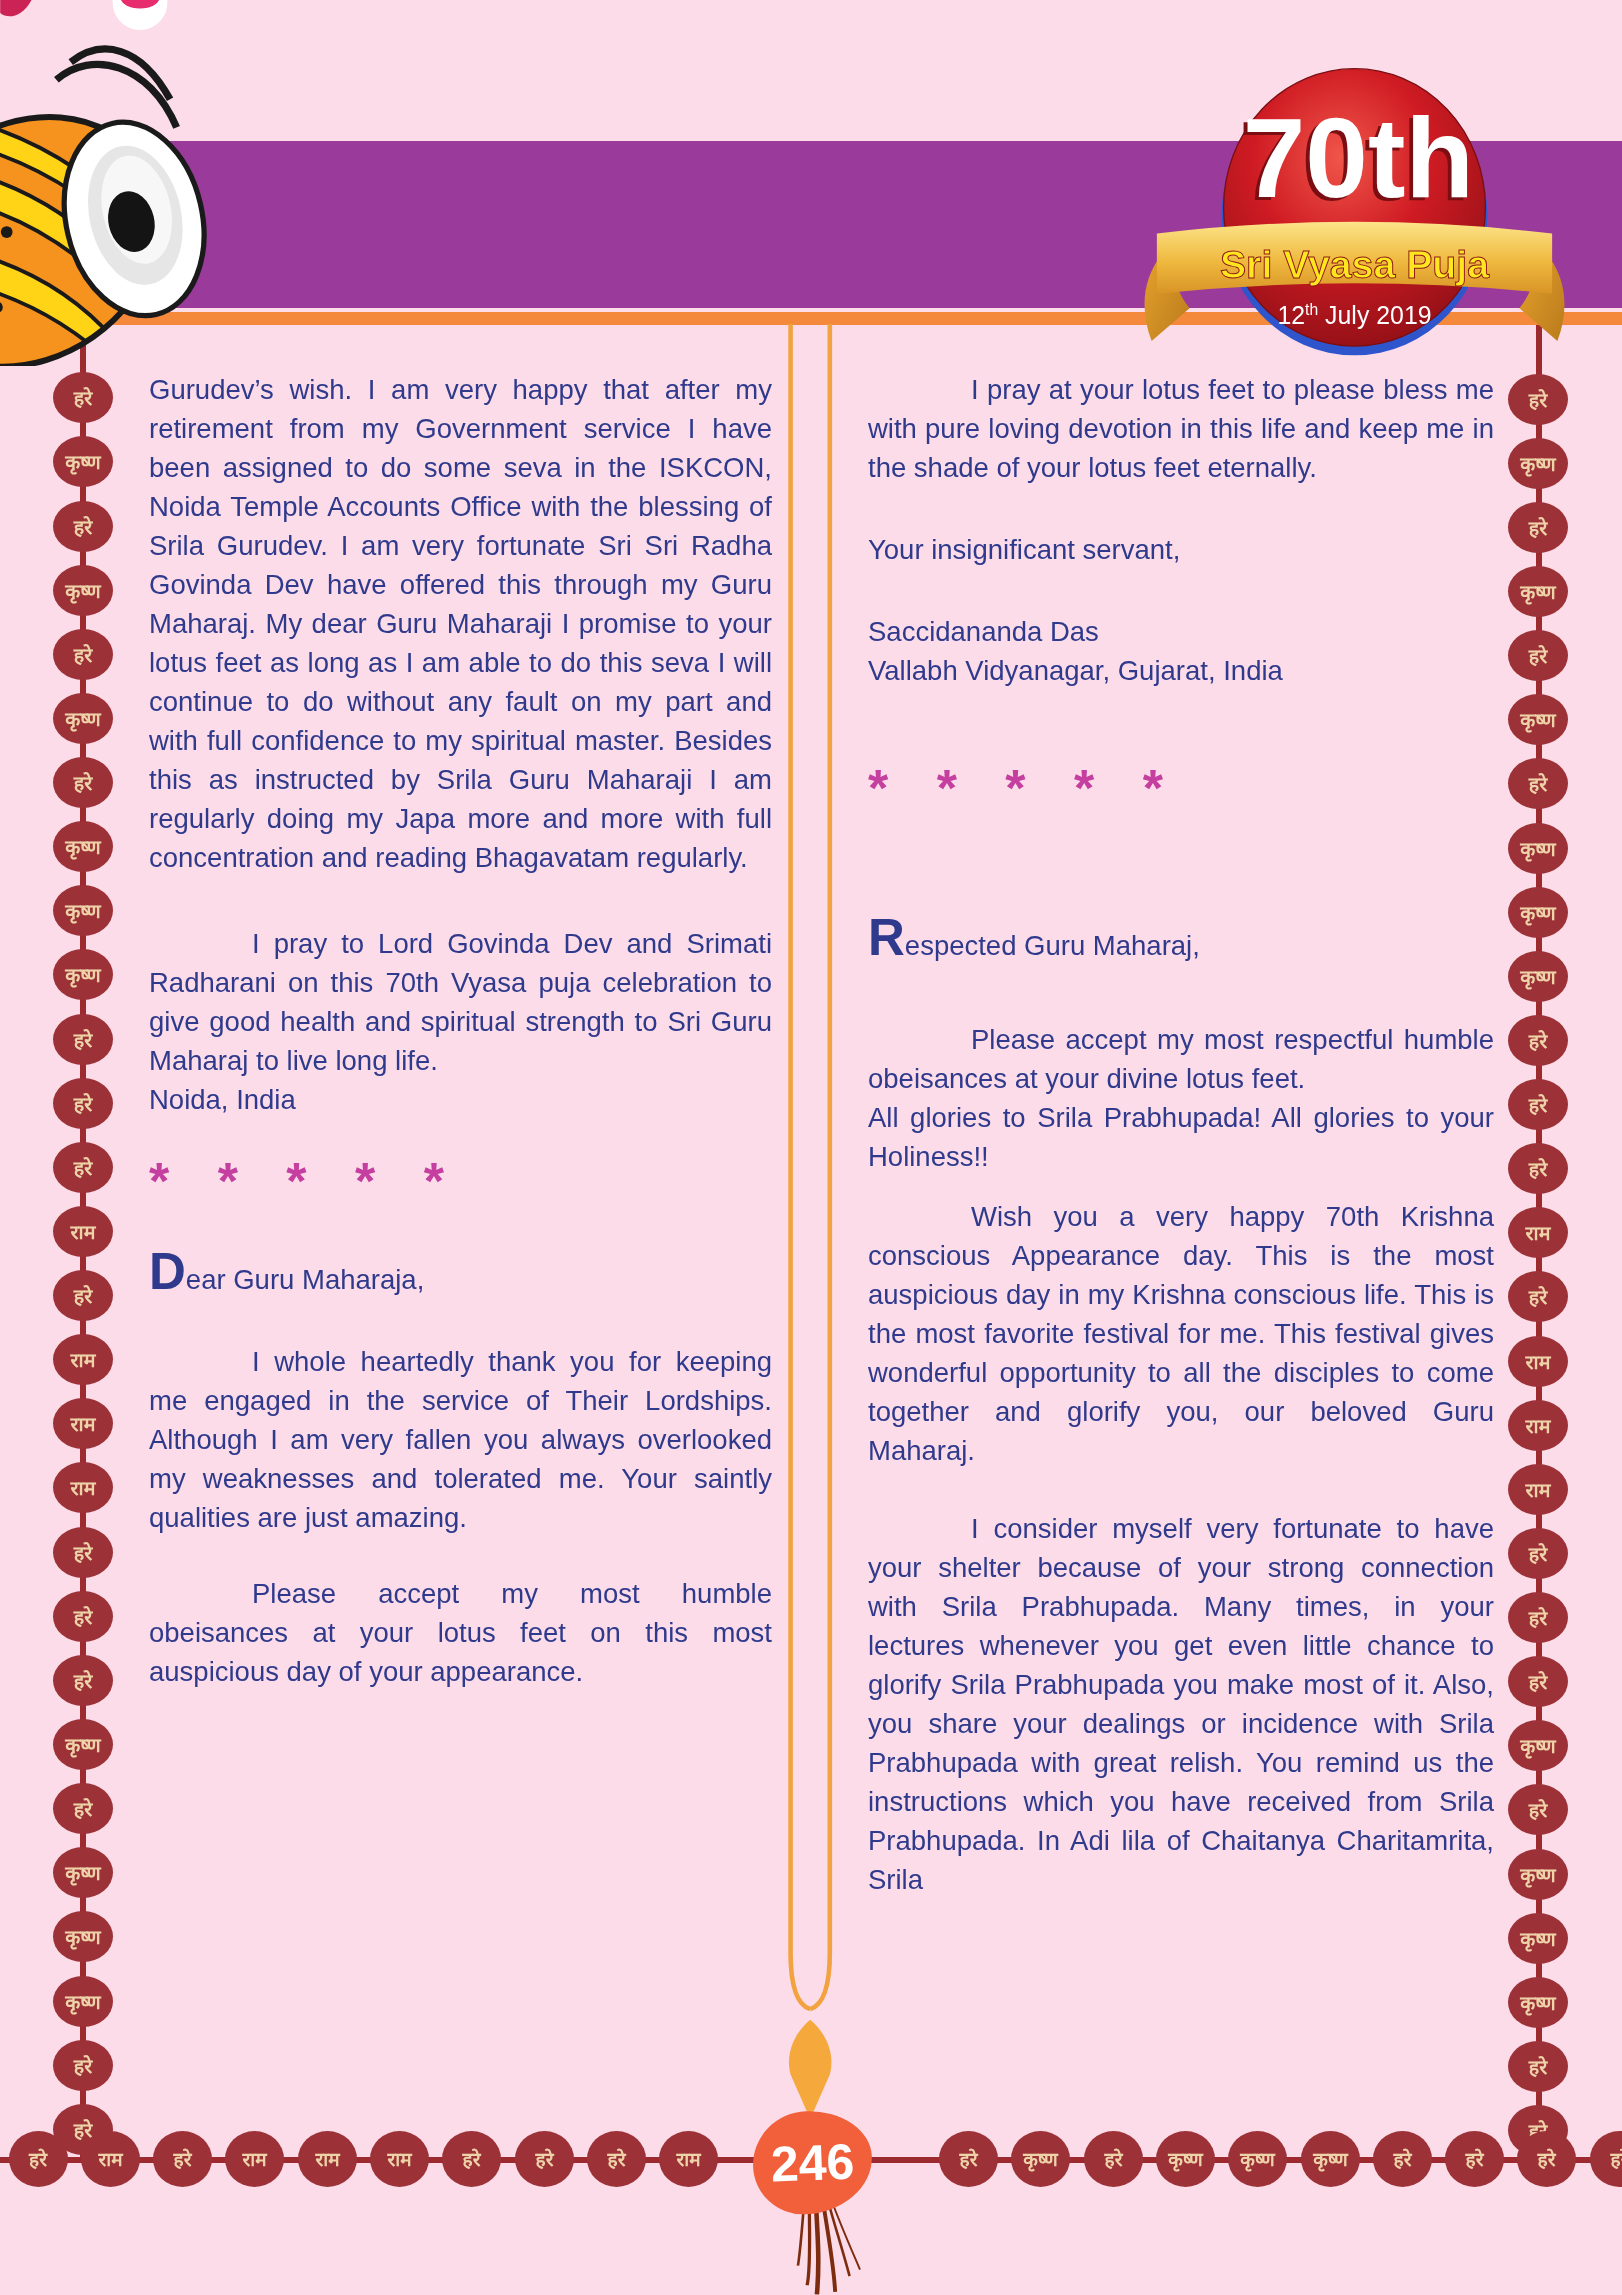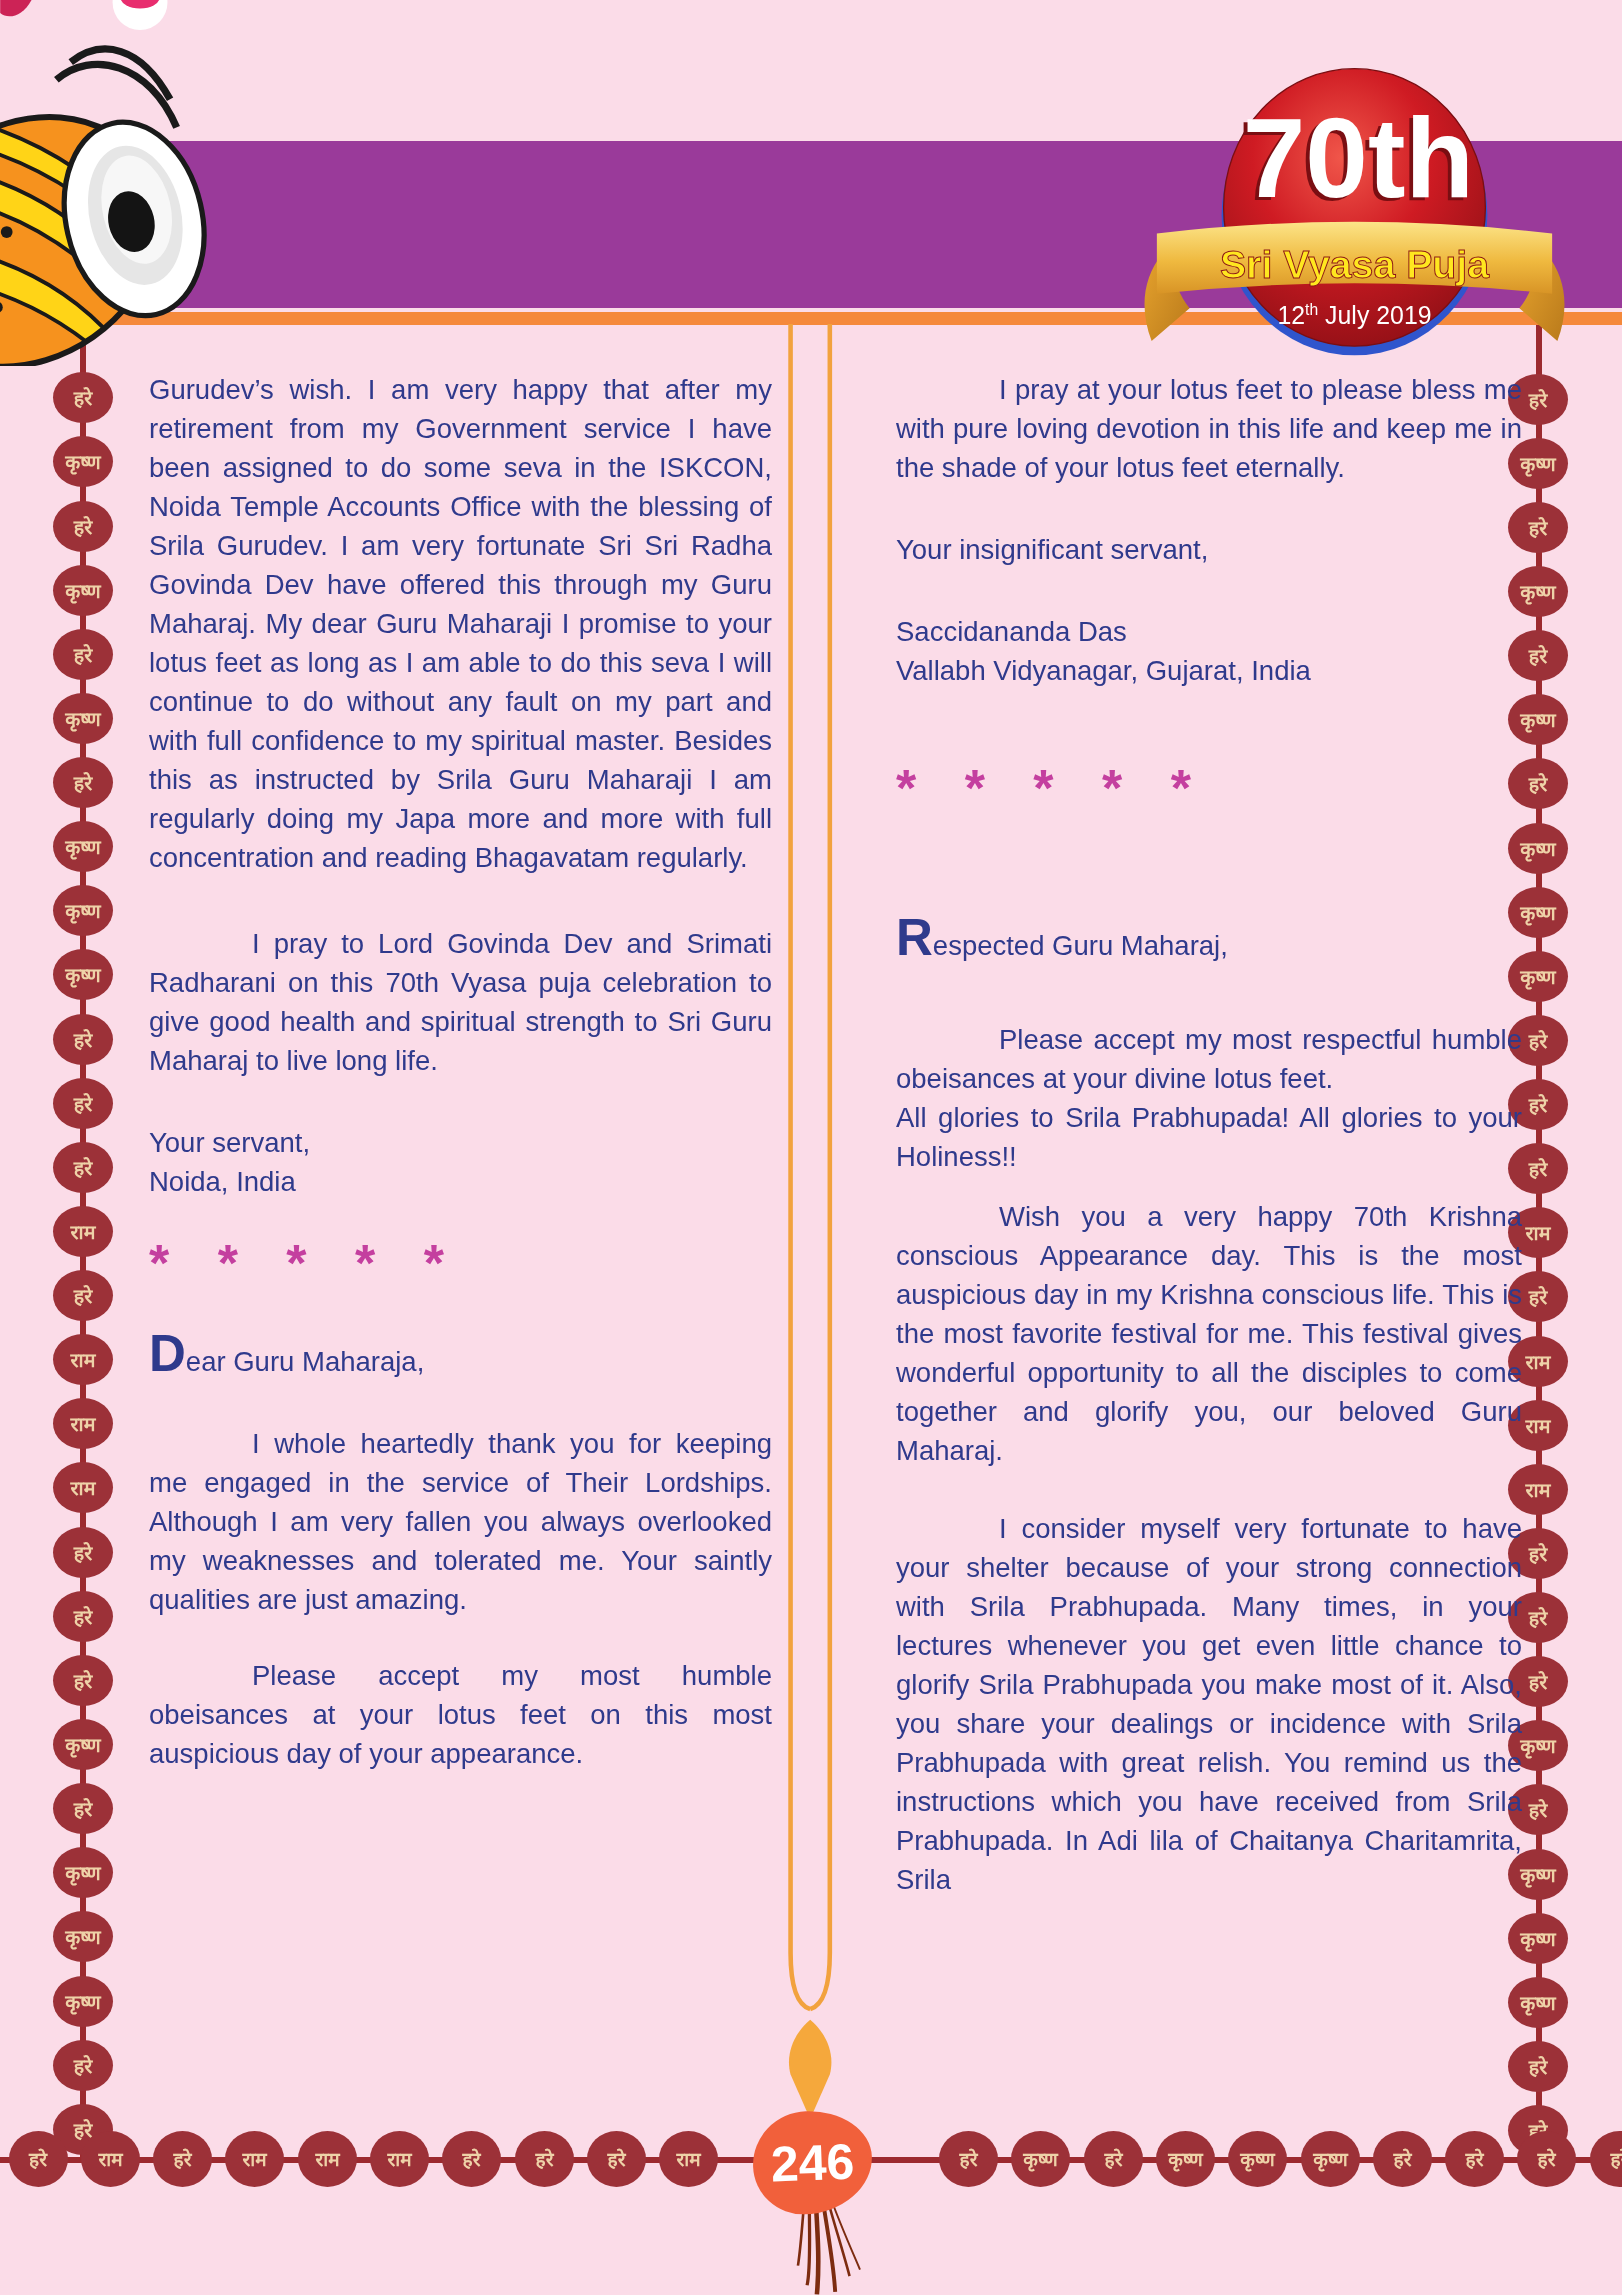--- a/index.html
+++ b/index.html
@@ -18,21 +18,21 @@
     position:absolute;background:#9c3138;border-radius:50%;
     display:flex;align-items:center;justify-content:center;
     color:#eed2a8;font-family:"DejaVu Sans",sans-serif;font-weight:bold;
   }
   .bead-v{width:60px;height:51px;font-size:19.6px;}
   .bead-b{width:59px;height:56px;font-size:19px;}
 
   
   .col{position:absolute;top:370px;color:#2f3a8c;font-size:27.5px;line-height:39px;}
   .col-left{left:149px;width:623px;}
-  .col-right{left:896px;width:626px;}
+  .col-right{left:868px;width:626px;}
   .col p{margin:0;text-align:justify;}
   .indent{text-indent:103px;}
   .sigline{text-align:left;}
   .separator{
     text-align:center;color:#c43f9f;font-weight:bold;font-size:52px;
     letter-spacing:17px;line-height:39px;white-space:nowrap;
   }
   .salutation{text-align:left;}
   .dropcap{font-size:51px;font-weight:bold;line-height:0;}
 
@@ -146,21 +146,20 @@
 
   <svg class="divider" width="79" height="1799" viewBox="0 0 120 2750">
     <path d="M28,0 L28,2490 C28,2545 40,2570 58,2576" fill="none" stroke="#f2a23e" stroke-width="7"></path>
     <path d="M88,0 L88,2490 C88,2545 76,2570 58,2576" fill="none" stroke="#f2a23e" stroke-width="7"></path>
     <path d="M58,2592 C84,2614 96,2646 88,2676 L58,2744 L28,2676 C20,2646 32,2614 58,2592 Z" fill="#f5a83c"></path>
   </svg>
 
   <div class="col col-left">
     <p>Gurudev’s wish. I am very happy that after my retirement from my Government service I have been assigned to do some seva in the ISKCON, Noida Temple Accounts Office with the blessing of Srila Gurudev. I am very fortunate Sri Sri Radha Govinda Dev have offered this through my Guru Maharaj. My dear Guru Maharaji I promise to your lotus feet as long as I am able to do this seva I will continue to do without any fault on my part and with full confidence to my spiritual master. Besides this as instructed by Srila Guru Maharaji I am regularly doing my Japa more and more with full concentration and reading Bhagavatam regularly.</p>
     <p class="indent" style="margin-top:47px;">I pray to Lord Govinda Dev and Srimati Radharani on this 70th Vyasa puja celebration to give good health and spiritual strength to Sri Guru Maharaj to live long life.</p>
-    <p class="sigline" style="margin-top:43px;">Your servant,</p>
     <p class="sigline">Noida, India</p>
     <p class="separator" style="margin-top:43px;">* * * * *</p>
     <p class="salutation" style="margin-top:59px;"><span class="dropcap">D</span><span>ear Guru Maharaja,</span></p>
     <p class="indent" style="margin-top:43px;">I whole heartedly thank you for keeping me engaged in the service of Their Lordships. Although I am very fallen you always overlooked my weaknesses and tolerated me. Your saintly qualities are just amazing.</p>
     <p class="indent" style="margin-top:37px;">Please accept my most humble obeisances at your lotus feet on this most auspicious day of your appearance.</p>
   </div>
 
   <div class="col col-right">
     <p class="indent">I pray at your lotus feet to please bless me with pure loving devotion in this life and keep me in the shade of your lotus feet eternally.</p>
     <p class="sigline" style="margin-top:43px;">Your insignificant servant,</p>

